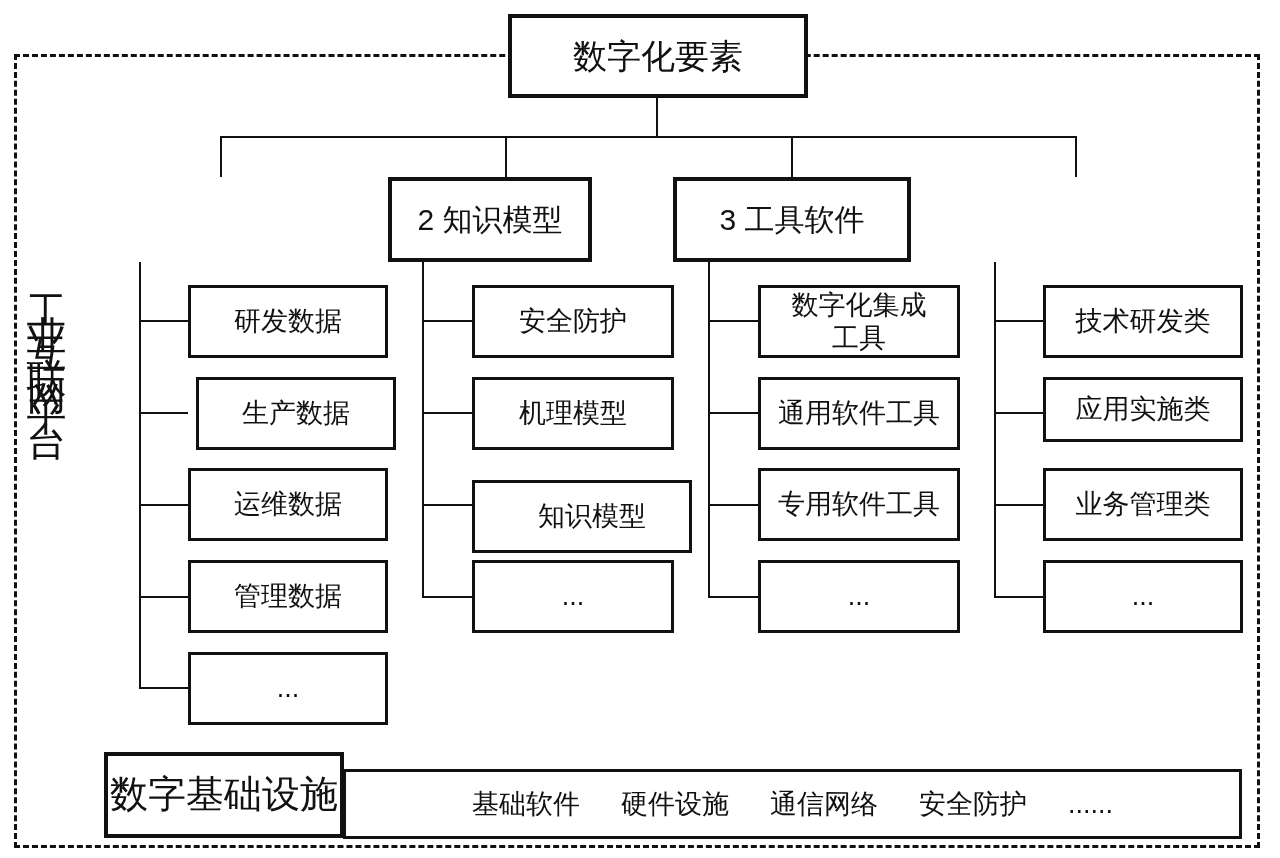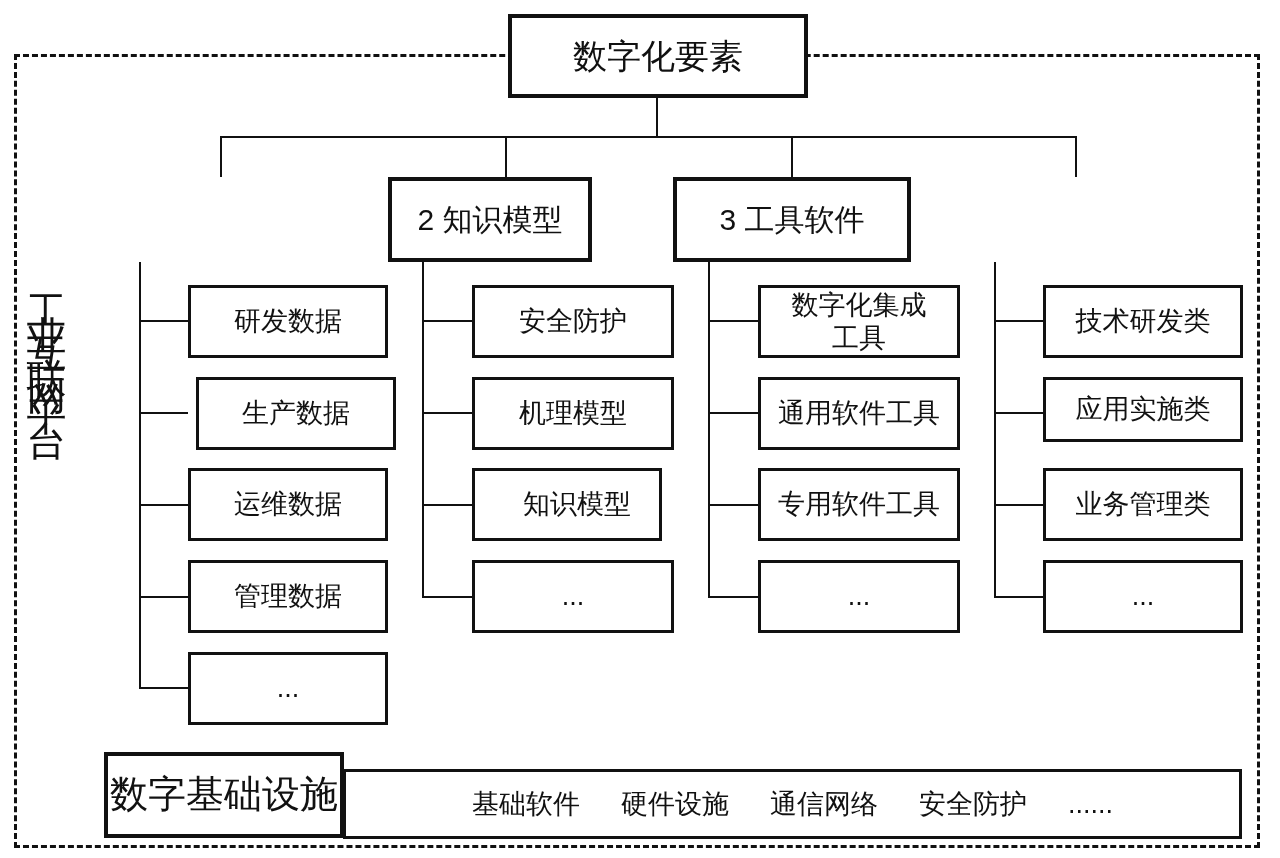--- a/index.html
+++ b/index.html
@@ -115,21 +115,21 @@
   <div class="hline" style="left:994px; top:596px; width:49px; height:2px;"></div>
 
   <div class="node child" style="left:188px; top:285px; width:200px; height:73px;">研发数据</div>
   <div class="node child" style="left:196px; top:377px; width:200px; height:73px;">生产数据</div>
   <div class="node child" style="left:188px; top:560px; width:200px; height:73px;">管理数据</div>
   <div class="node child" style="left:188px; top:468px; width:200px; height:73px;">运维数据</div>
   <div class="node child" style="left:188px; top:652px; width:200px; height:73px;">...</div>
 
   <div class="node child" style="left:472px; top:285px; width:202px; height:73px;">安全防护</div>
   <div class="node child" style="left:472px; top:377px; width:202px; height:73px;">机理模型</div>
-  <div class="node child" style="left:472px; top:468px; width:190px; height:73px;padding-left:20px;">知识模型</div>
+  <div class="node child" style="left:472px; top:480px; width:220px; height:73px;padding-left:20px;">知识模型</div>
   <div class="node child" style="left:472px; top:560px; width:202px; height:73px;">...</div>
 
   <div class="node child wrap-narrow" style="left:758px; top:285px; width:202px; height:73px;">数字化集成工具</div>
   <div class="node child" style="left:758px; top:377px; width:202px; height:73px;">通用软件工具</div>
   <div class="node child" style="left:758px; top:468px; width:202px; height:73px;font-family:Liberation Serif, serif;">专用软件工具</div>
   <div class="node child" style="left:758px; top:560px; width:202px; height:73px;">...</div>
 
   <div class="node child" style="left:1043px; top:285px; width:200px; height:73px;">技术研发类</div>
   <div class="node child" style="left:1043px; top:377px; width:200px; height:65px;">应用实施类</div>
   <div class="node child" style="left:1043px; top:468px; width:200px; height:73px;">业务管理类</div>

